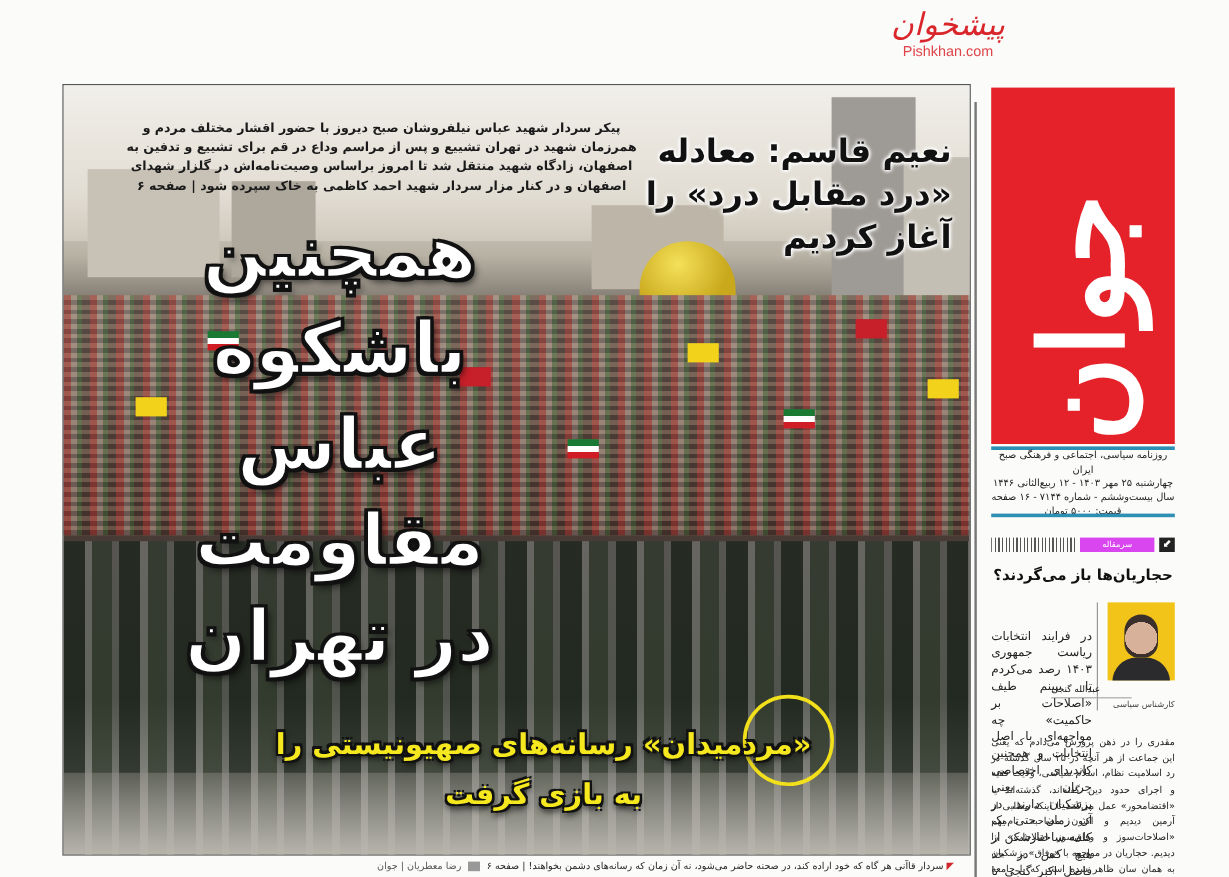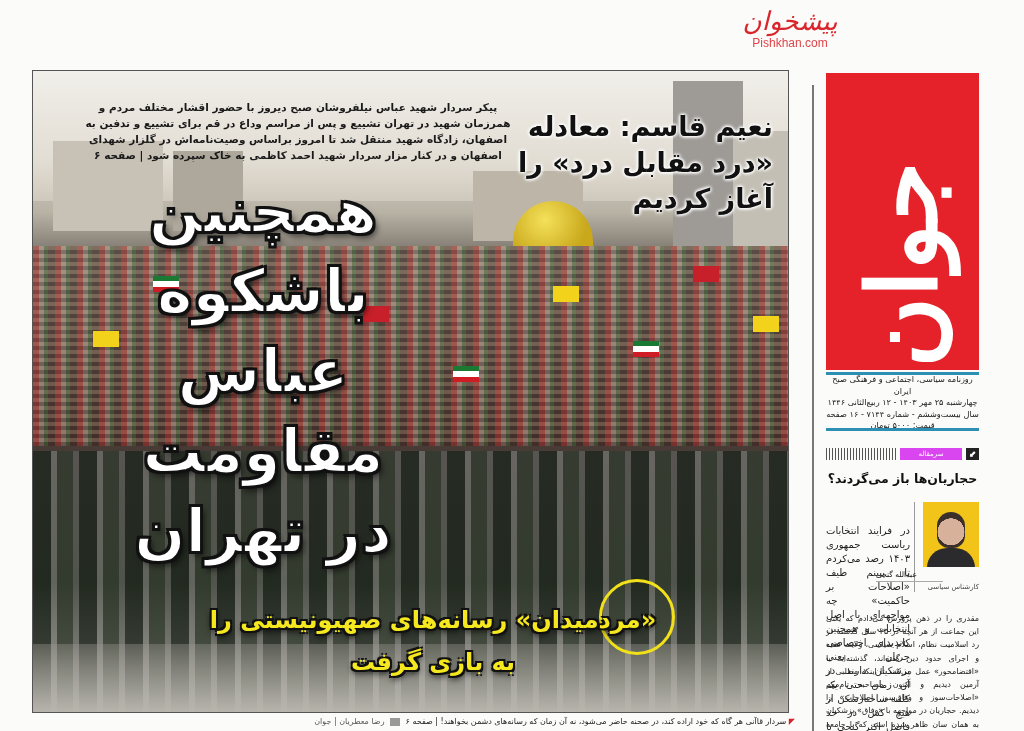--- a/index.html
+++ b/index.html
@@ -5,21 +5,21 @@
   * { box-sizing: border-box; margin: 0; padding: 0; }
   html, body { width: 1024px; height: 731px; overflow: hidden; background: #fbfbf9; }
   body { position: relative; font-family: "DejaVu Sans", sans-serif; direction: ltr; }
 
   
   .watermark { position: absolute; left: 735px; top: 0; width: 110px; height: 80px; text-align: center; }
   .watermark .fa { font-family: "DejaVu Serif", serif; color: #d9262c; font-size: 26px; font-style: italic; line-height: 1; margin-top: 8px; direction: rtl; display:block; }
   .watermark .en { font-family: "Liberation Sans", sans-serif; color: #e0444a; font-size: 12px; display:block; margin-top: 2px; }
 
   
-  .photo { position: absolute; left: 32px; top: 70px; width: 757px; height: 643px; overflow: hidden; border: 1px solid #555;
+  .photo { position: absolute; left: 52px; top: 70px; width: 757px; height: 643px; overflow: hidden; border: 1px solid #555;
     background:
       linear-gradient(180deg, #e8e6e0 0%, #d6d2c8 12%, #b9b3a6 22%, #6f6860 30%, #5b4e44 40%, #7a5246 48%, #4a3c36 58%, #3a3634 66%, #45413e 74%, #6a6864 86%, #8f8d88 100%);
   }
   .sky { position:absolute; left:0; top:0; width:100%; height:130px; background: linear-gradient(180deg,#f1efea 0%, #e2ddd3 70%, #cfc9bd 100%); }
   .bld { position:absolute; background:#b8b3a8; }
   .bld.b1 { left:20px; top:70px; width:110px; height:90px; background:#c8c2b6; }
   .bld.b2 { left:140px; top:80px; width:70px; height:80px; background:#aea89c; }
   .bld.b3 { left:440px; top:100px; width:110px; height:70px; background:#bdb6a8; }
   .bld.b4 { left:640px; top:10px; width:70px; height:180px; background:#9e9a95; }
   .bld.b5 { left:700px; top:60px; width:57px; height:120px; background:#c4bfb4; }

